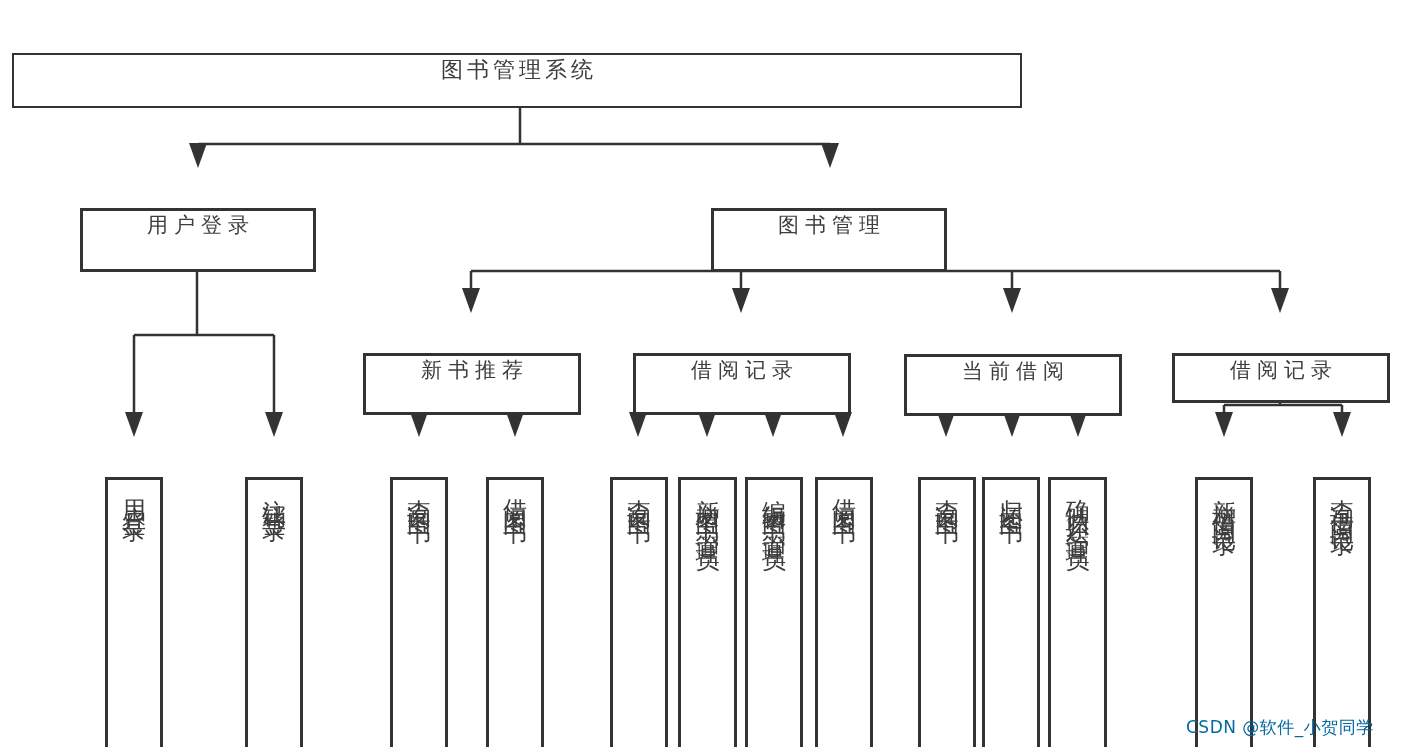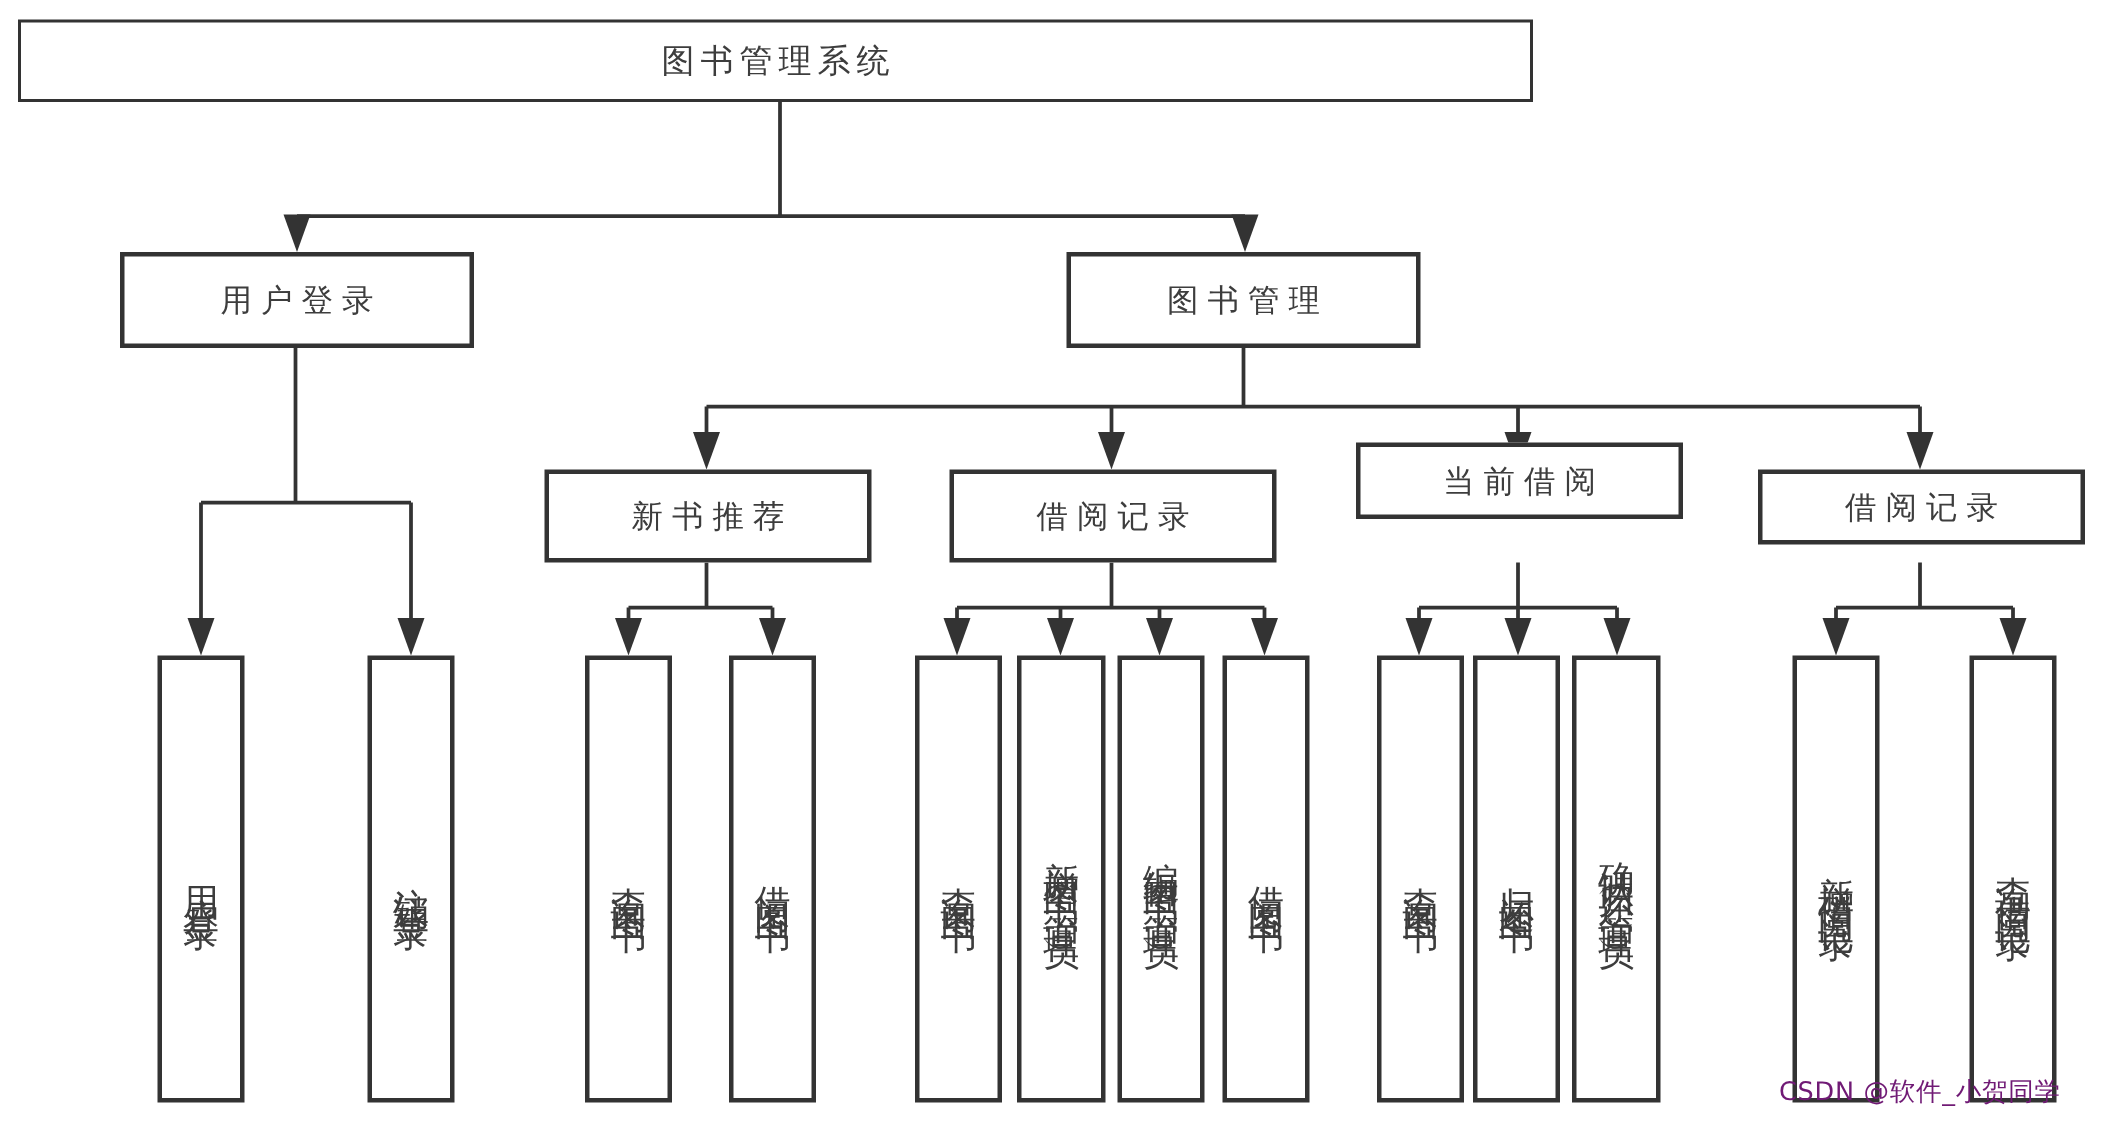--- a/index.html
+++ b/index.html
@@ -10,22 +10,23 @@
     font-family:"DejaVu Sans","Liberation Sans",sans-serif;
     color:#3d3d3d;
     overflow:hidden;
   }
   .wires{position:absolute;left:0;top:0;z-index:1;}
   .box{
     position:absolute;
     box-sizing:border-box;
     background:#ffffff;
     border:3px solid #333333;
-    display:flex;align-items:center;justify-content:center;
+    display:flex;justify-content:center;
     z-index:2;
+    margin-top:40px;
   }
   .box.root{border-width:2px;}
   .hlabel{
     font-size:21px;
     letter-spacing:6px;
     text-indent:6px;
     white-space:nowrap;
     color:#3d3d3d;
   }
   .root .hlabel{font-size:22px;letter-spacing:4px;text-indent:4px;}
@@ -35,21 +36,21 @@
     font-size:24px;
     letter-spacing:7px;
     line-height:1;
     color:#3d3d3d;
   }
   .watermark{
     position:absolute;
     left:1186px;top:716px;
     font-size:17px;
     letter-spacing:0.5px;
-    color:#701a75;
+    color:#0369a1;
     z-index:3;
     white-space:nowrap;
   }
 </style>
 </head>
 <body>
 
 <div class="stage">
 
   <svg class="wires" width="1405" height="747" viewBox="0 0 1405 747">
@@ -95,21 +96,21 @@
   <div class="box" style="left:363px;top:313px;width:218px;height:62px">
     <span class="hlabel">新书推荐</span>
   </div>
 
   <div class="box" style="left:711px;top:168px;width:236px;height:64px">
     <span class="hlabel">图书管理</span>
   </div>
   <div class="box" style="left:633px;top:313px;width:218px;height:62px">
     <span class="hlabel">借阅记录</span>
   </div>
-  <div class="box" style="left:904px;top:295px;width:218px;height:51px">
+  <div class="box" style="left:904px;top:314px;width:218px;height:62px">
     <span class="hlabel">当前借阅</span>
   </div>
   <div class="box" style="left:1172px;top:313px;width:218px;height:50px">
     <span class="hlabel">借阅记录</span>
   </div>
 
   <div class="box" style="left:105px;top:437px;width:58px;height:298px">
     <span class="vtext">用户登录</span>
   </div>
   <div class="box" style="left:245px;top:437px;width:58px;height:298px">

